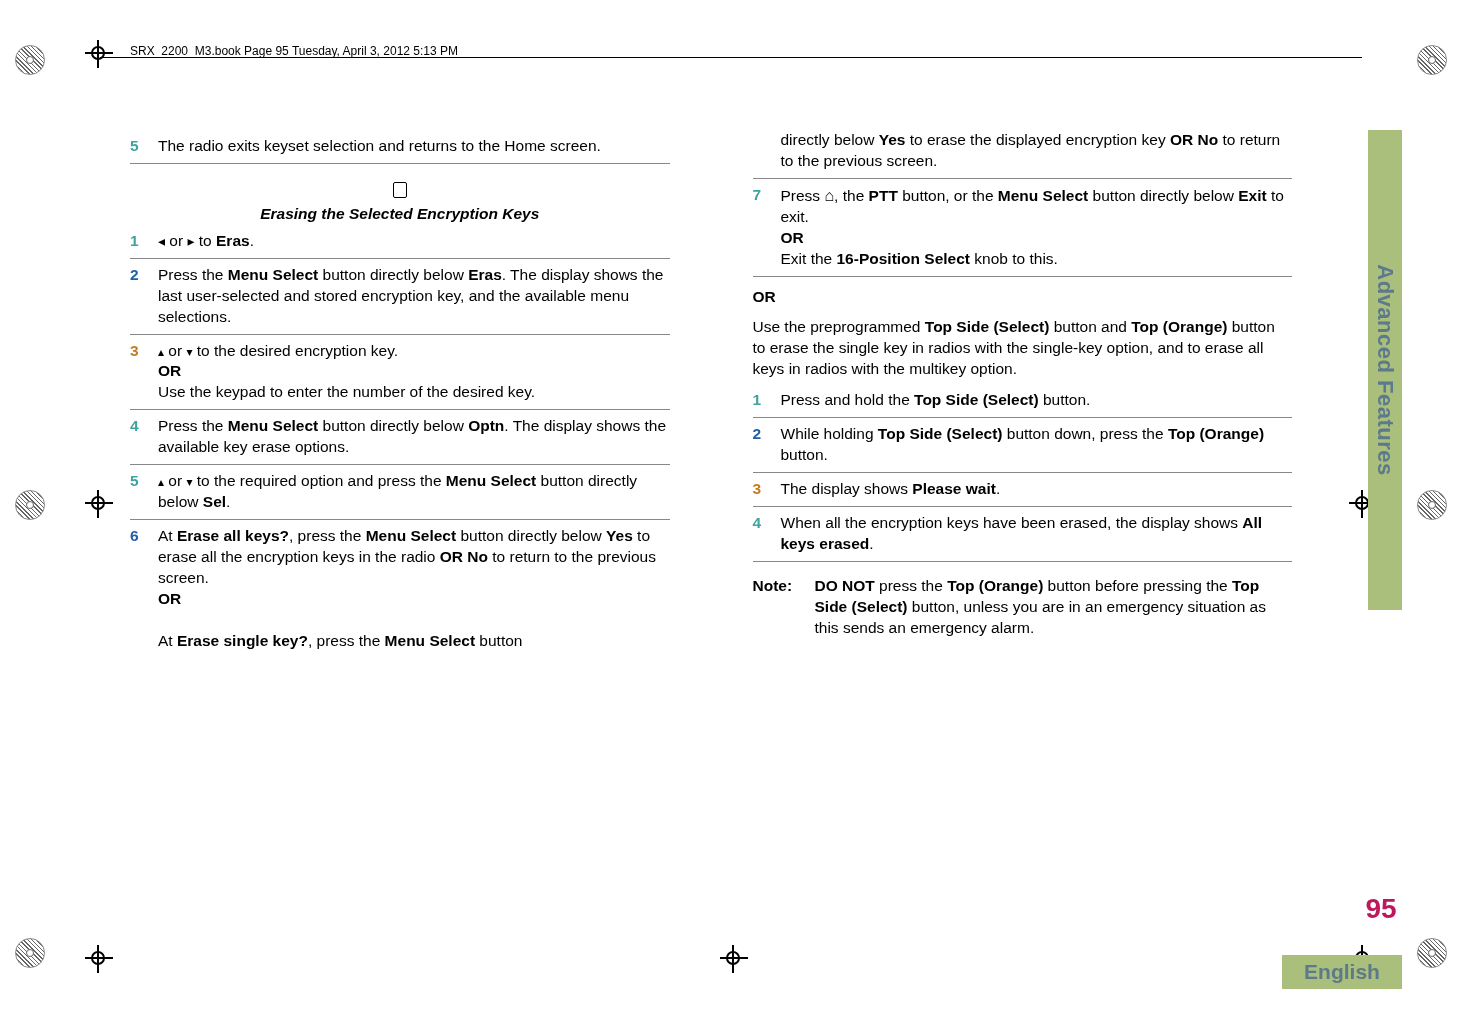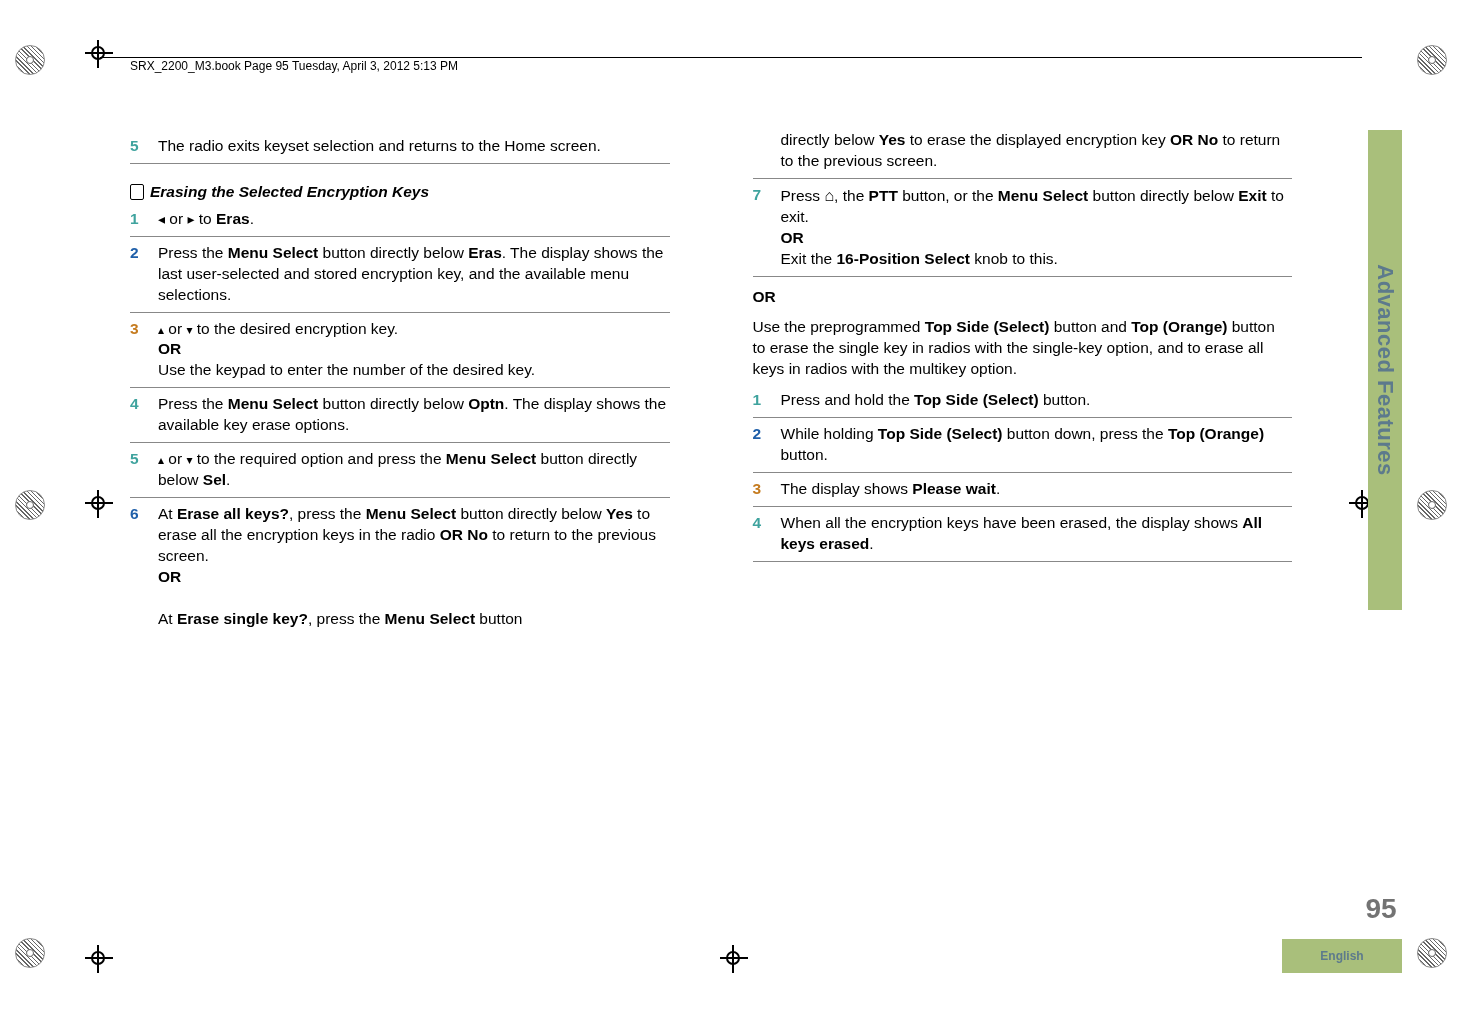--- a/index.html
+++ b/index.html
@@ -23,36 +23,36 @@
   .hatch {
     width: 30px; height: 30px; border-radius: 50%;
     background: repeating-linear-gradient(45deg,#666 0,#666 1px,transparent 1px,transparent 3px);
     border: 1px solid #888;
   }
   .hatch .dot { position: absolute; left: 10px; top: 10px; width: 8px; height: 8px; border: 1px solid #666; border-radius: 50%; background: #fff; }
   .header-line {
     position: absolute; top: 57px; left: 100px; right: 100px; height: 1px; background: #000;
   }
   .header-text {
-    position: absolute; top: 59px; left: 130px;
+    position: absolute; top: 44px; left: 130px;
     font-size: 12px; color: #000;
   }
   
   .page {
     position: absolute;
     top: 130px; left: 130px; right: 130px; bottom: 120px;
     display: flex;
     gap: 50px;
   }
   .col { flex: 1; font-size: 15.5px; line-height: 1.35; color: #000; }
   .col .step { display: flex; margin: 6px 0 4px; }
   .col .stepnum { width: 28px; font-weight: bold; flex-shrink: 0; }
   .col .stepbody { flex: 1; }
   .hr { border-top: 1px solid #888; margin: 6px 0; }
-  .subhead { font-weight: bold; font-style: italic; margin: 18px 0 6px; display: flex; align-items: center; gap: 6px; }
+  .subhead { font-weight: bold; font-style: italic; margin: 18px 0 6px; display: flex; align-items: center; gap: 6px; flex-direction: column; }
   .book-icon {
     width: 14px; height: 16px; border: 1px solid #000; border-radius: 2px;
     display: inline-block; position: relative;
   }
   .proc-label { font-weight: bold; margin: 8px 0 6px; }
   .glyph { font-family: Arial, sans-serif; }
   .menu-txt { font-family: Arial, sans-serif; font-weight: bold; }
   .c-teal { color: #3fa39e; }
   .c-blue { color: #1f5fa9; }
   .c-orange { color: #c57b1f; }
@@ -66,27 +66,27 @@
   }
   .side-tab-text {
     position: absolute; left: 50%; top: 50%;
     transform: translate(-50%,-50%) rotate(90deg);
     font-weight: bold; color: #5d7a8c; font-size: 22px; white-space: nowrap;
     letter-spacing: 0.5px;
   }
   .page-num {
     position: absolute; right: 60px; bottom: 88px;
     width: 42px; text-align: center;
-    font-size: 28px; font-weight: bold; color: #737373;
+    font-size: 28px; font-weight: bold; color: #be185d;
   }
   .lang-tab {
-    position: absolute; right: 60px; bottom: 40px;
+    position: absolute; right: 60px; bottom: 24px;
     width: 120px; height: 34px; background: #a9bf7b;
     text-align: center; line-height: 34px;
-    font-weight: bold; color: #5d7a8c; font-size: 12px;
+    font-weight: bold; color: #5d7a8c; font-size: 21px;
   }
   b { font-weight: bold; }
   .arrow-left::before  { content: '\25C2'; font-size: 14px; }
   .arrow-right::before { content: '\25B8'; font-size: 14px; }
   .arrow-up::before    { content: '\25B4'; font-size: 12px; }
   .arrow-down::before  { content: '\25BE'; font-size: 12px; }
   .home-icon::before   { content: '\2302'; font-weight: bold; font-size: 16px; }
 </style>
 </head>
 <body>
@@ -246,20 +246,26 @@
     <div class="hr"></div>
 
     <div class="step">
       <div class="stepnum c-teal">4</div>
       <div class="stepbody">
         <span>When all the encryption keys have been erased, the display shows </span><span class="menu-txt">All keys erased</span><span>.</span>
       </div>
     </div>
     <div class="hr"></div>
 
+    <div class="note-row">
+      <div class="note-label">Note:</div>
+      <div class="note-body">
+        <b>DO NOT</b><span> press the </span><b>Top (Orange)</b><span> button before pressing the </span><b>Top Side (Select)</b><span> button, unless you are in an emergency situation as this sends an emergency alarm.</span>
+      </div>
+    </div>
   </div>
 </div>
 
 <div class="side-tab">
   <div class="side-tab-text">Advanced Features</div>
 </div>
 <div class="page-num">95</div>
 <div class="lang-tab">English</div>
 
 </body></html>

